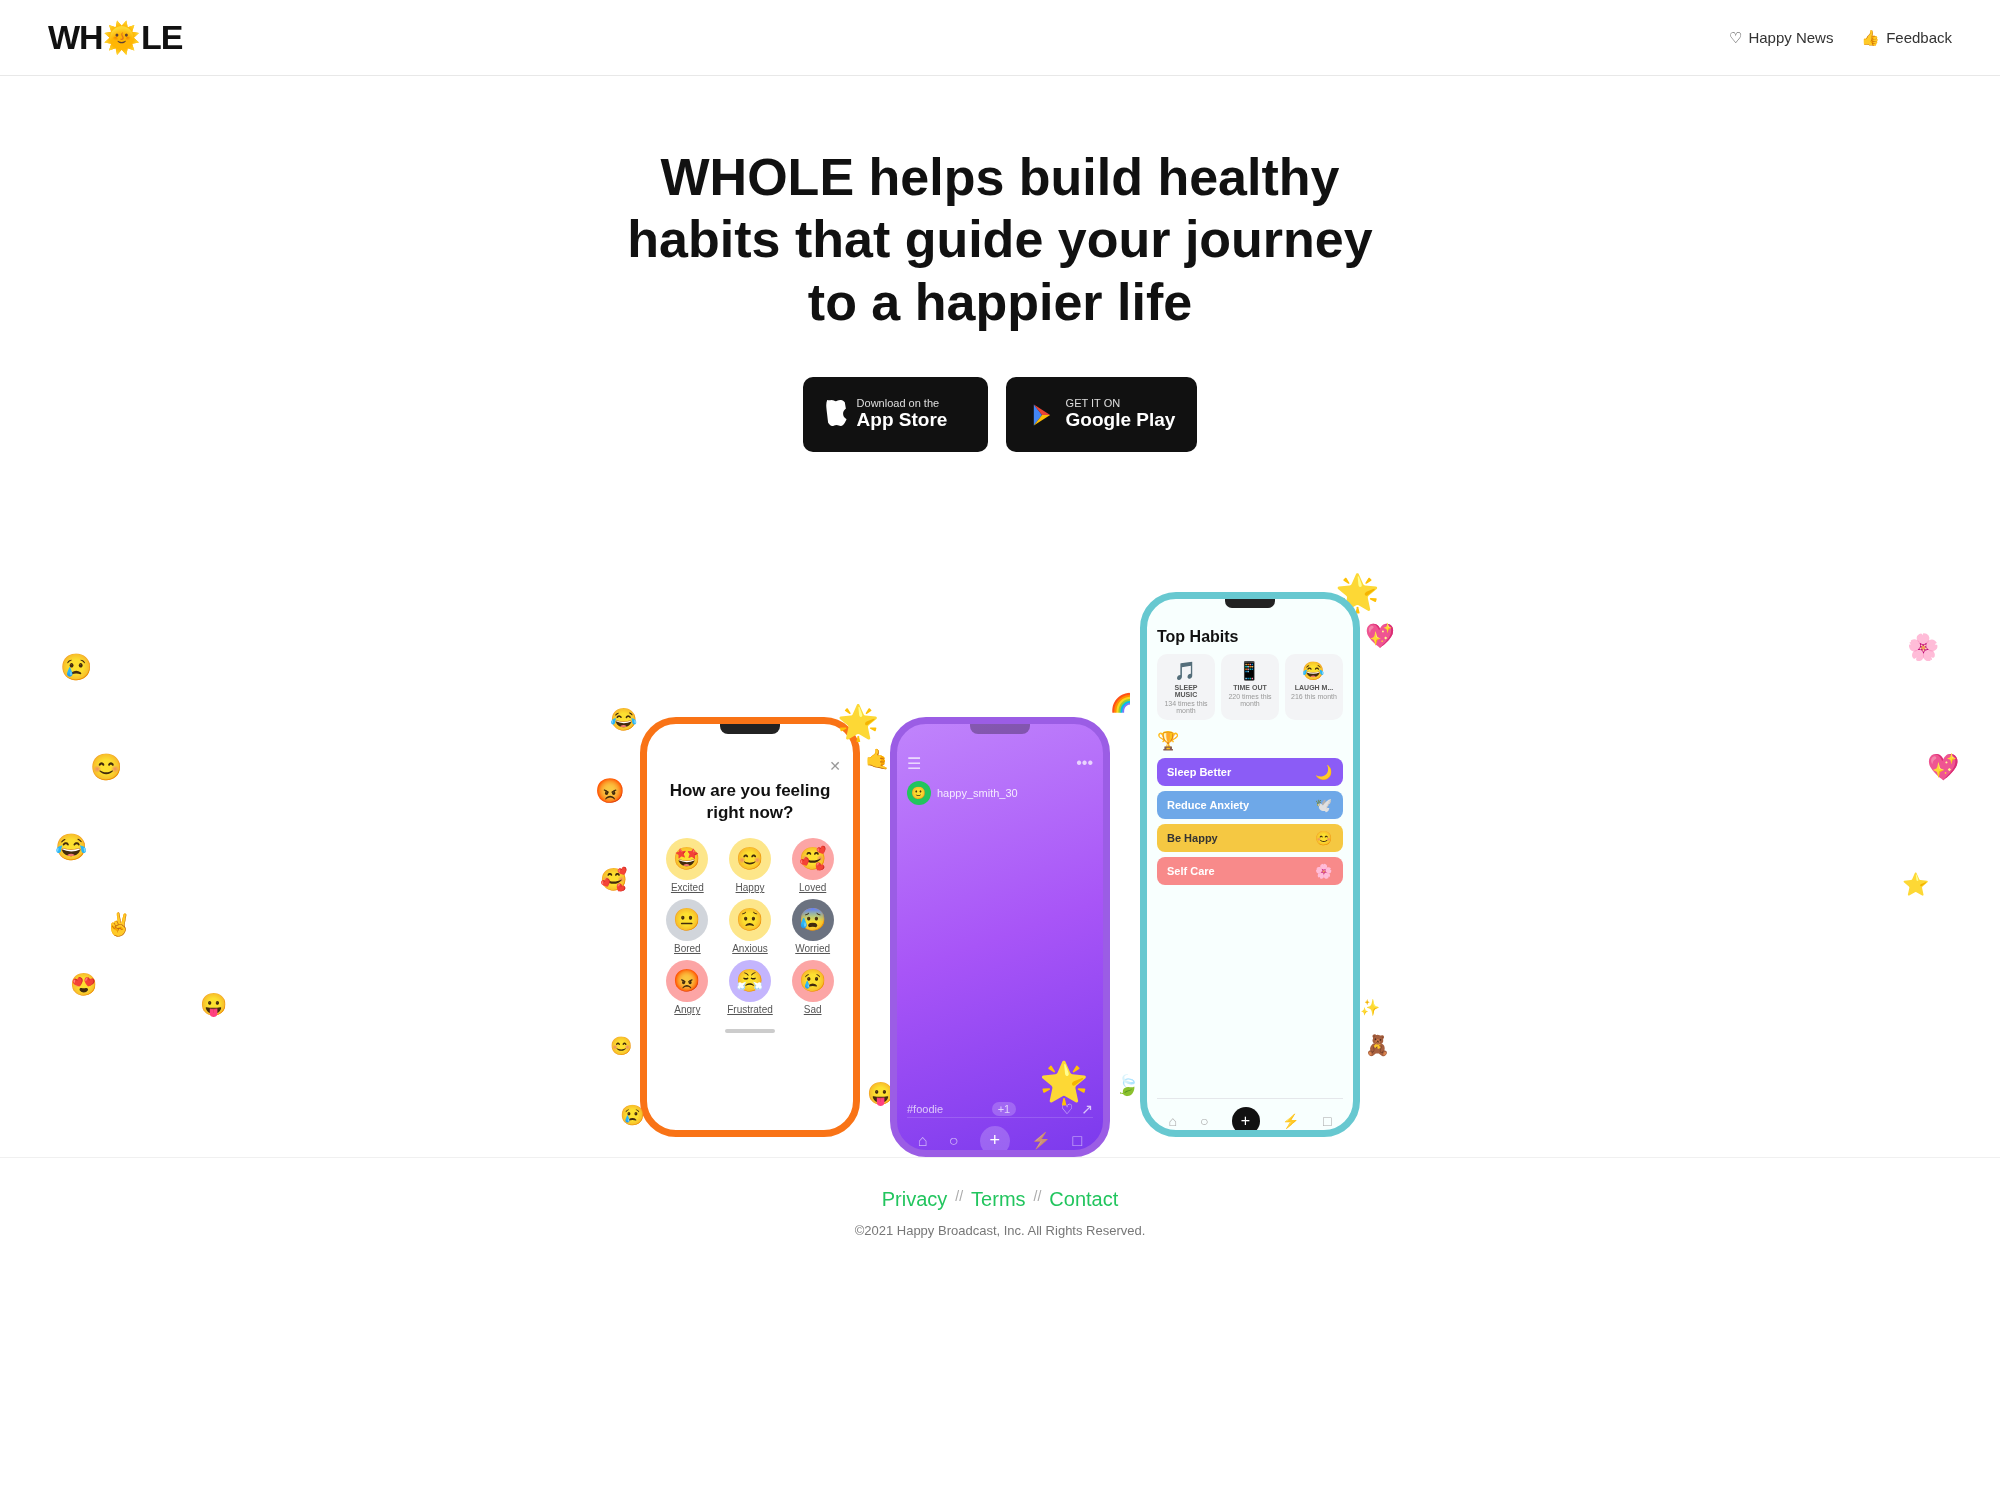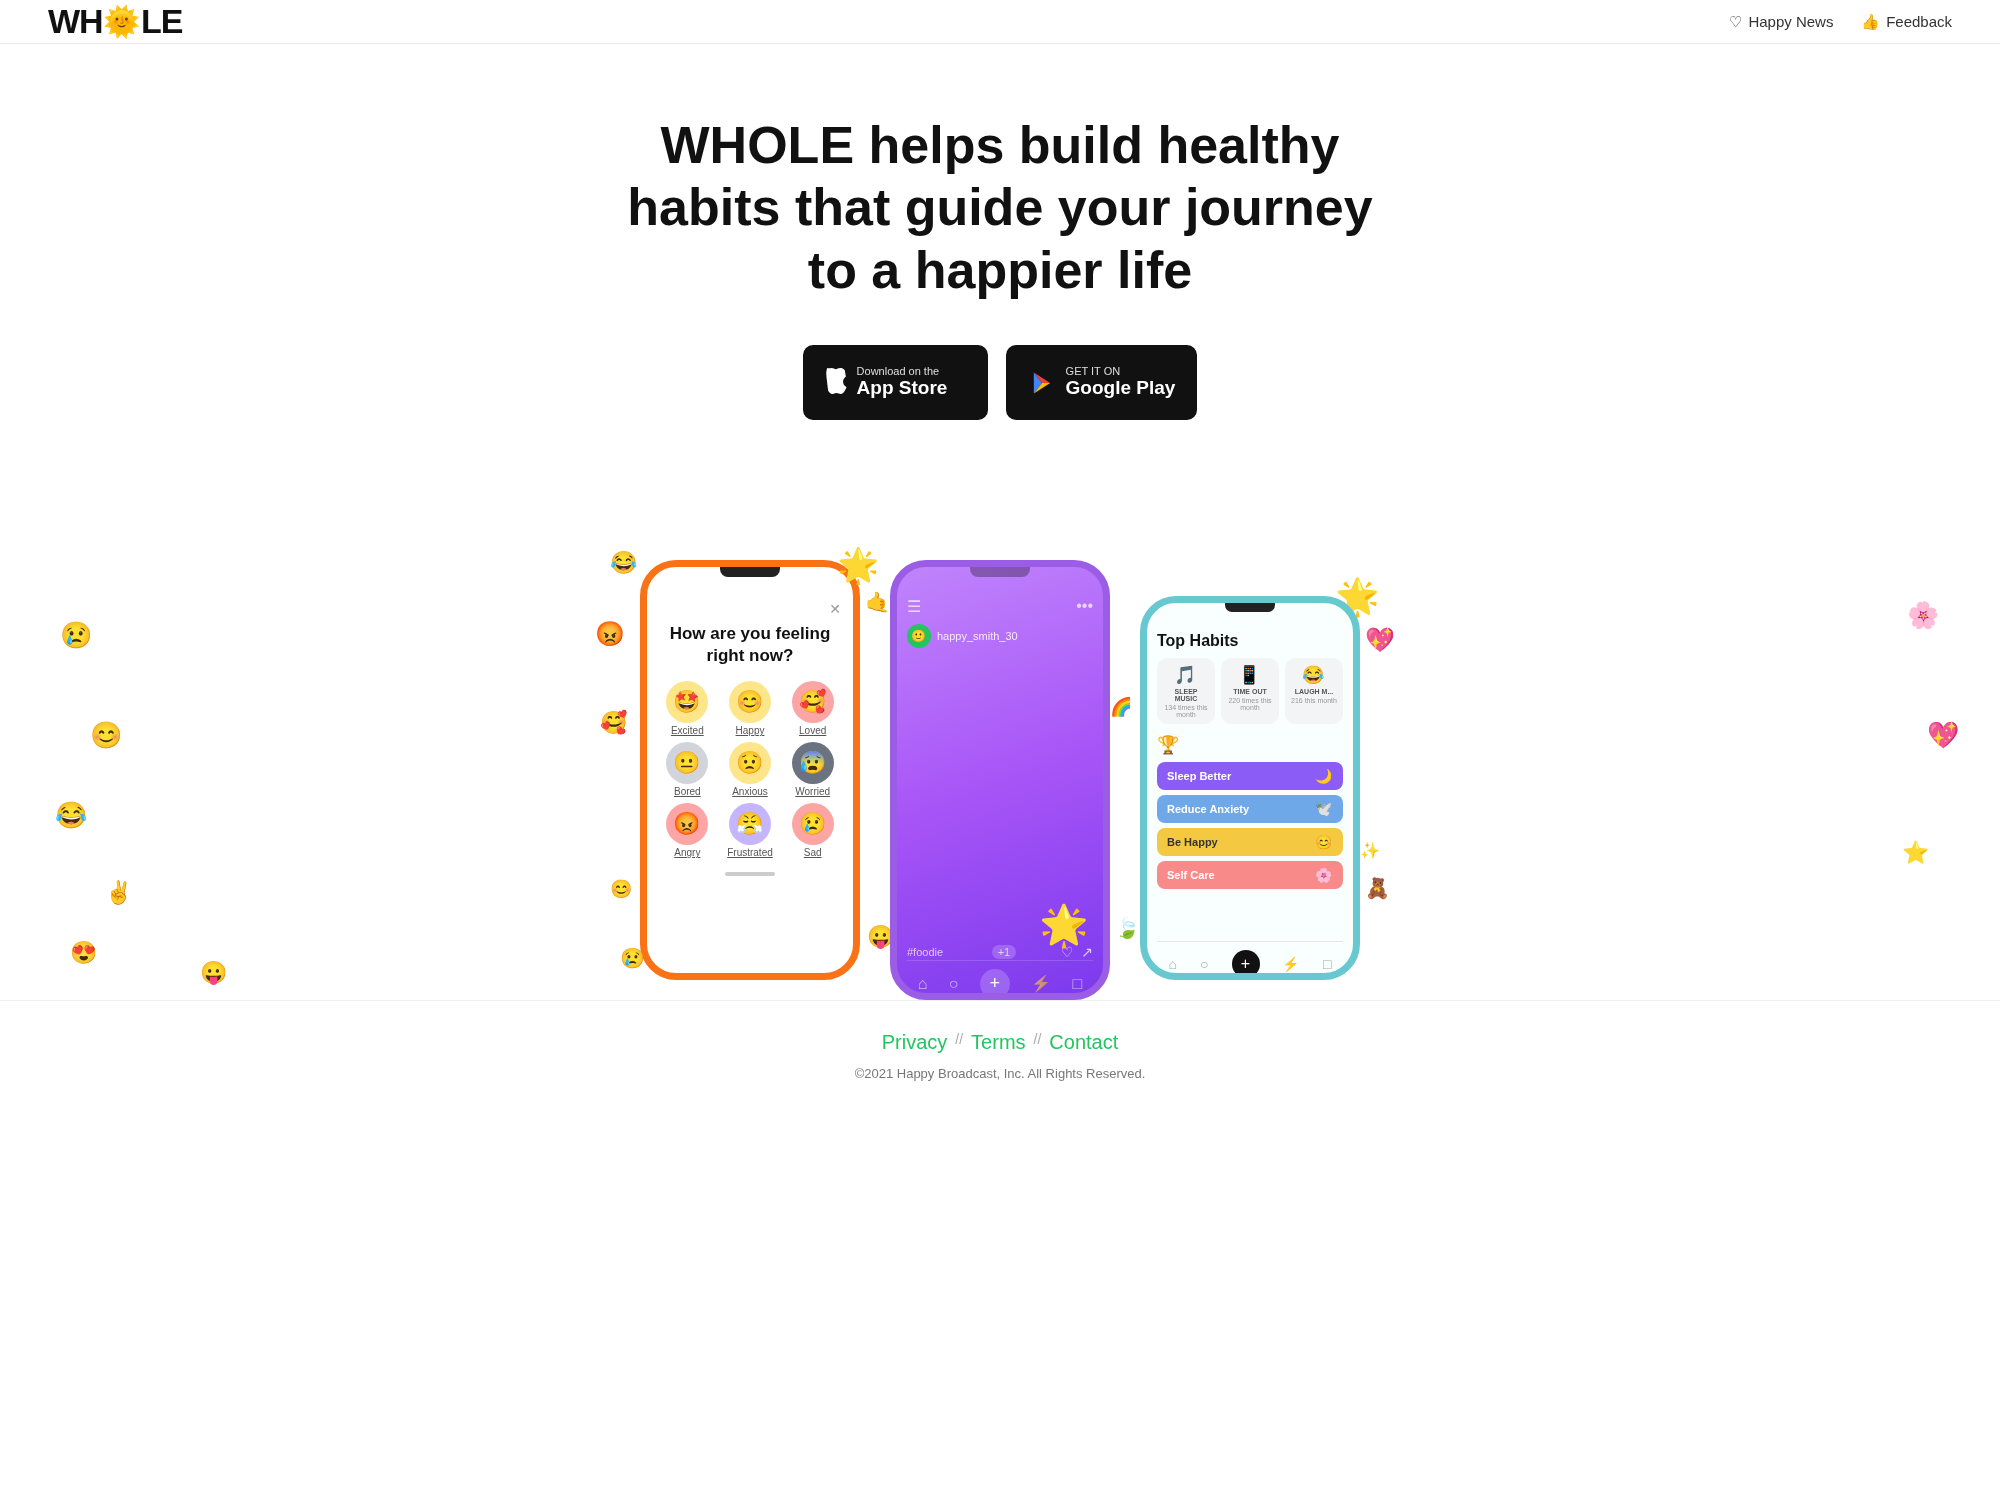--- a/index.html
+++ b/index.html
@@ -8,21 +8,21 @@
       background: #fff;
       color: #111;
       min-height: 100vh;
     }
 
     
     .nav {
       display: flex;
       align-items: center;
       justify-content: space-between;
-      padding: 2px 48px;
+      padding: 18px 48px;
       border-bottom: 1px solid #e8e8e8;
     }
     .logo {
       display: flex;
       align-items: center;
       font-size: 32px;
       font-weight: 900;
       letter-spacing: -1px;
       color: #111;
       gap: 0;
@@ -112,21 +112,21 @@
     }
     .phone-frame-purple {
       width: 220px;
       height: 440px;
       border: 7px solid #9b5de5;
       background: linear-gradient(160deg, #c084fc 0%, #a855f7 50%, #7c3aed 100%);
       border-radius: 36px;
     }
     .phone-frame-blue {
       width: 220px;
-      height: 384px;
+      height: 545px;
       border: 7px solid #67c8d0;
       background: #f8fffe;
       border-radius: 36px;
     }
 
     
     .phone1-inner {
       padding: 18px 12px 10px;
       height: 100%;
       position: relative;

